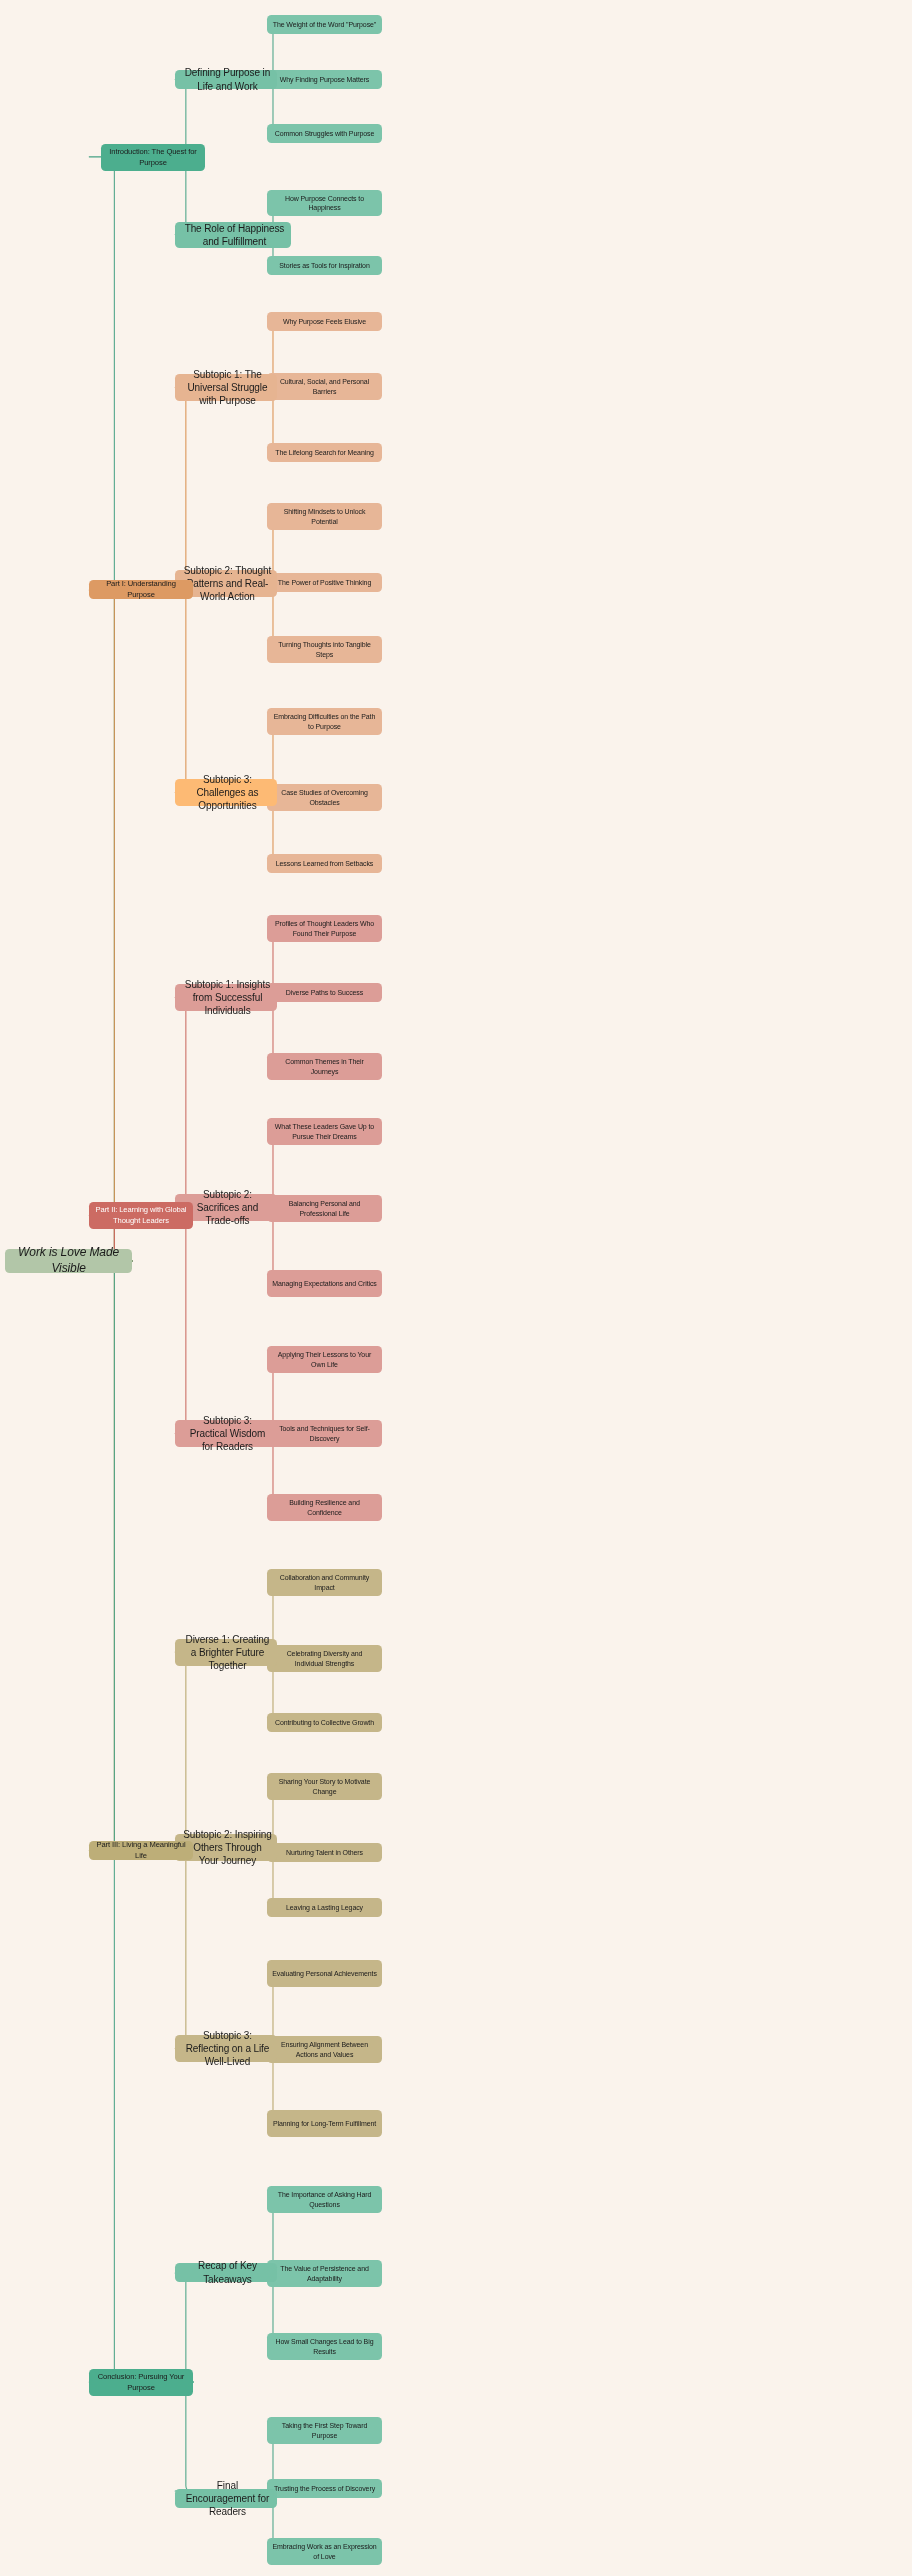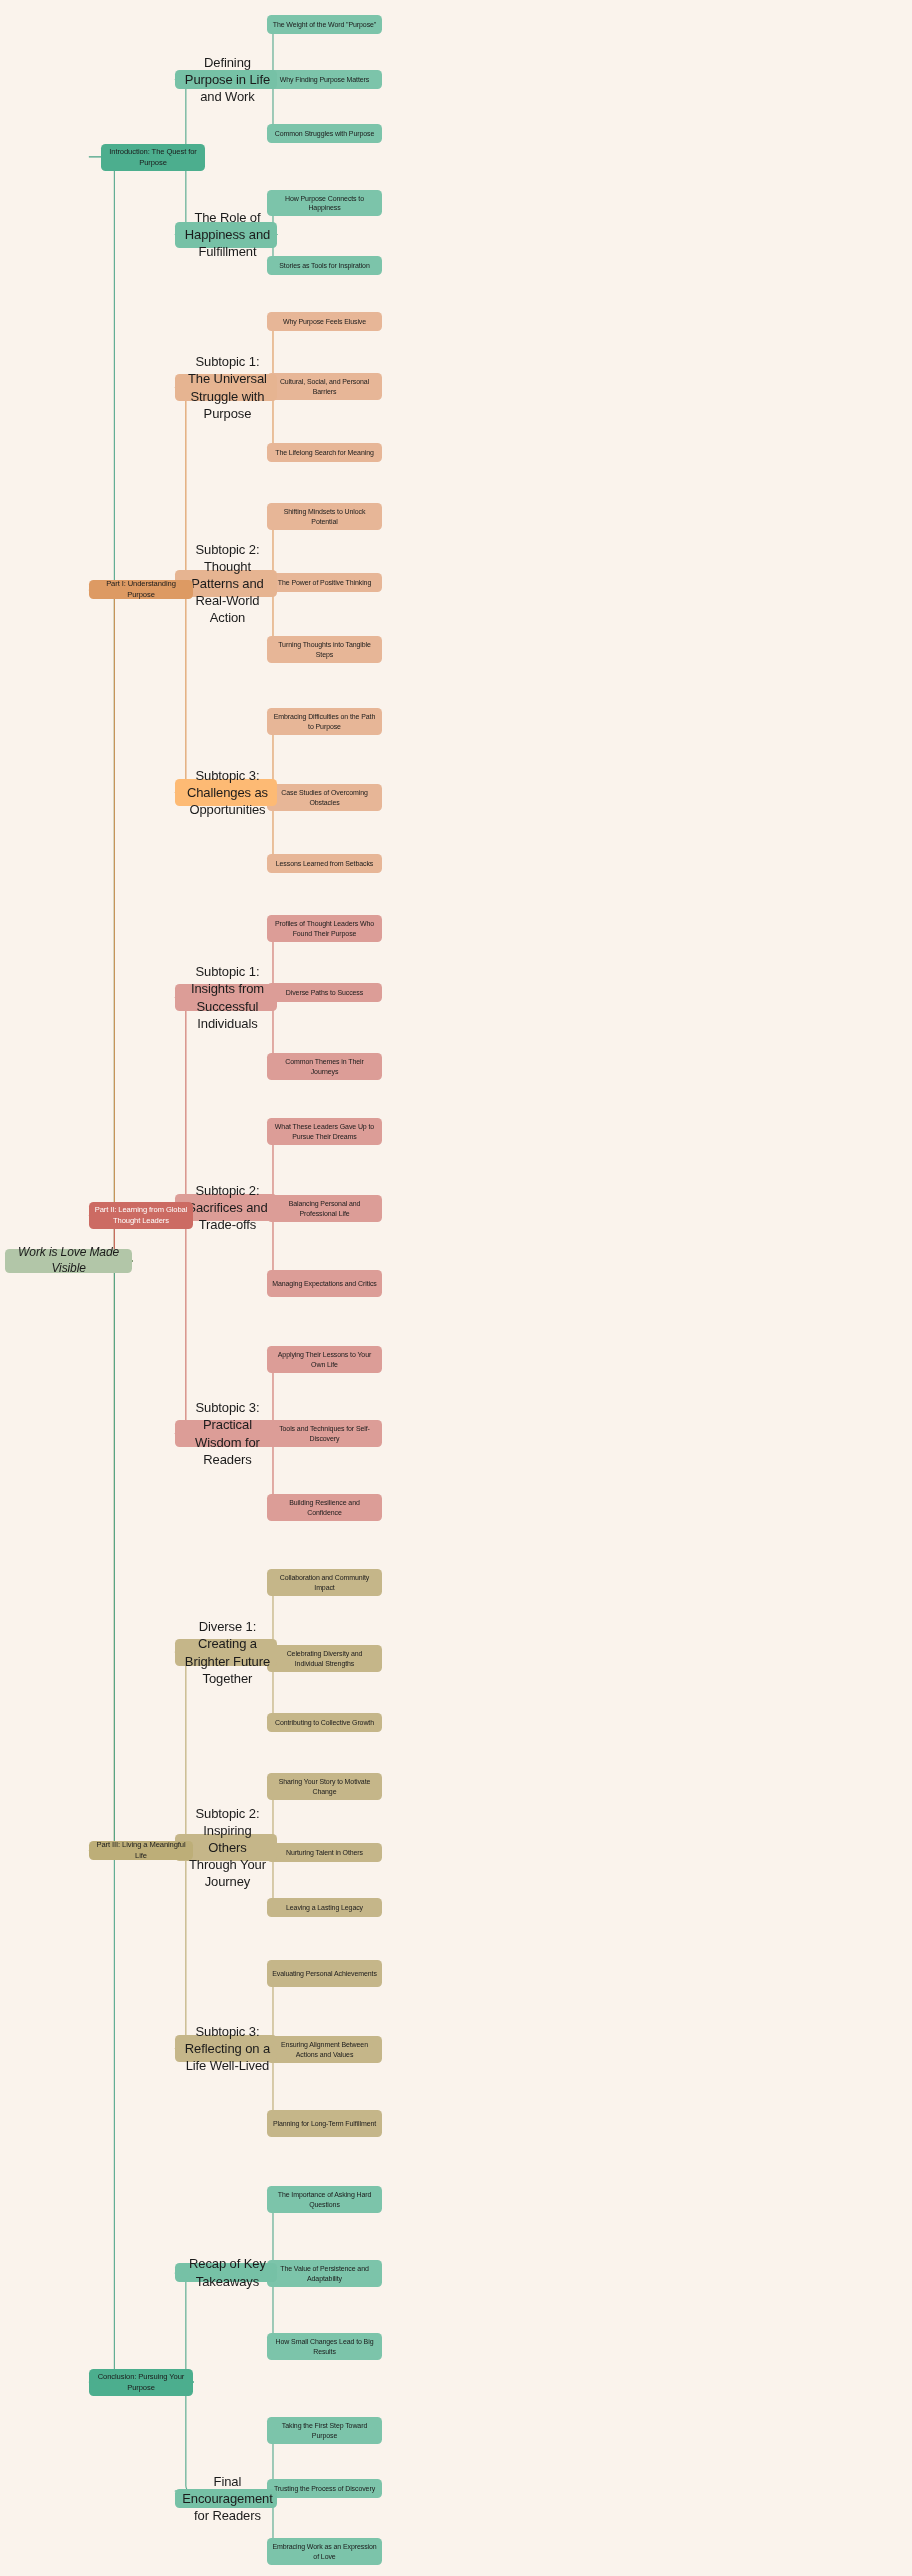--- a/index.html
+++ b/index.html
@@ -37,21 +37,21 @@
     padding: 2.5px 5.1px;
     line-height: 1.32;
     color: #1b1b1b;
     font-size: 7.3px;
     letter-spacing: -0.1px;
     word-break: normal;
     overflow-wrap: break-word;
     cursor: default;
   }
   .node.l1 { font-size: 7.6px; }
-  .node.l2 { font-size: 13px; padding-left: 8px; }
+  .node.l2 { font-size: 10px; padding-left: 8px; }
   .node.l3 { font-size: 7px; }
   .node.root { font-size: 12px; font-style: italic; }
   .node.white-text { color: #ffffff; }
 </style>
 </head>
 <body>
 
 <div id="mindmap">
   <svg id="edges" viewBox="0 0 1434 4047" xmlns="http://www.w3.org/2000/svg">
       <path d="M 435 124.52307692307693 L 420.7 124.52307692307693 Q 428.7 124.52307692307693 428.7 116.52307692307693 L 428.7 46.91346153846154 Q 428.7 38.91346153846154 436.7 38.91346153846154 L 420 38.91346153846154" fill="none" stroke="#45a184" stroke-width="1.6" stroke-linecap="round" stroke-linejoin="round"></path>
@@ -125,21 +125,21 @@
     </div>
     <div class="node l2" style="left: 175px; top: 70px; width: 102px; height: 19px; background: rgb(118, 193, 166);">
       <span>Defining Purpose in Life and Work</span>
     </div>
     <div class="node l3" style="left: 267px; top: 190px; width: 115px; height: 25.5px; background: rgb(124, 196, 170);">
       <span>How Purpose Connects to Happiness</span>
     </div>
     <div class="node l3" style="left: 267px; top: 256px; width: 115px; height: 19px; background: rgb(124, 196, 170);">
       <span>Stories as Tools for Inspiration</span>
     </div>
-    <div class="node l2" style="left: 175px; top: 222px; width: 102px; height: 25.5px; background: rgb(118, 193, 166);">
+    <div class="node l2" style="left: 175px; top: 222px; width: 116px; height: 25.5px; background: rgb(118, 193, 166);">
       <span>The Role of Happiness and Fulfillment</span>
     </div>
     <div class="node l1" style="left: 89px; top: 144px; width: 104px; height: 27px; background: rgb(76, 174, 142); margin-left: 12px;">
       <span>Introduction: The Quest for Purpose</span>
     </div>
     <div class="node l3" style="left: 267px; top: 312px; width: 115px; height: 19px; background: rgb(231, 182, 151);">
       <span>Why Purpose Feels Elusive</span>
     </div>
     <div class="node l3" style="left: 267px; top: 373px; width: 115px; height: 27px; background: rgb(231, 182, 151);">
       <span>Cultural, Social, and Personal Barriers</span>
@@ -207,21 +207,21 @@
     <div class="node l3" style="left: 267px; top: 1420px; width: 115px; height: 27px; background: rgb(220, 157, 151);">
       <span>Tools and Techniques for Self-Discovery</span>
     </div>
     <div class="node l3" style="left: 267px; top: 1494px; width: 115px; height: 27px; background: rgb(220, 157, 151);">
       <span>Building Resilience and Confidence</span>
     </div>
     <div class="node l2" style="left: 175px; top: 1420px; width: 102px; height: 27px; background: rgb(220, 157, 151);">
       <span>Subtopic 3: Practical Wisdom for Readers</span>
     </div>
     <div class="node l1 white-text" style="left: 89px; top: 1202px; width: 104px; height: 27px; background: rgb(204, 107, 99);">
-      <span>Part II: Learning from Global Thought Leaders</span>
+      <span>Part II: Learning with Global Thought Leaders</span>
     </div>
     <div class="node l3" style="left: 267px; top: 1569px; width: 115px; height: 27px; background: rgb(197, 182, 137);">
       <span>Collaboration and Community Impact</span>
     </div>
     <div class="node l3" style="left: 267px; top: 1645px; width: 115px; height: 27px; background: rgb(197, 182, 137);">
       <span>Celebrating Diversity and Individual Strengths</span>
     </div>
     <div class="node l3" style="left: 267px; top: 1713px; width: 115px; height: 19px; background: rgb(197, 182, 137);">
       <span>Contributing to Collective Growth</span>
     </div>

